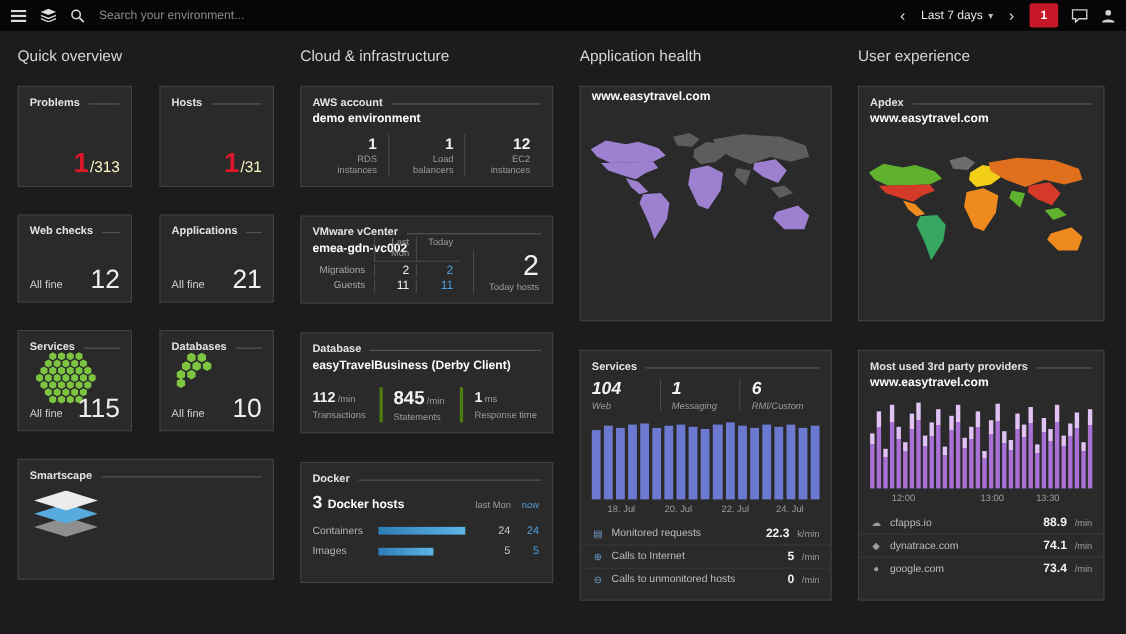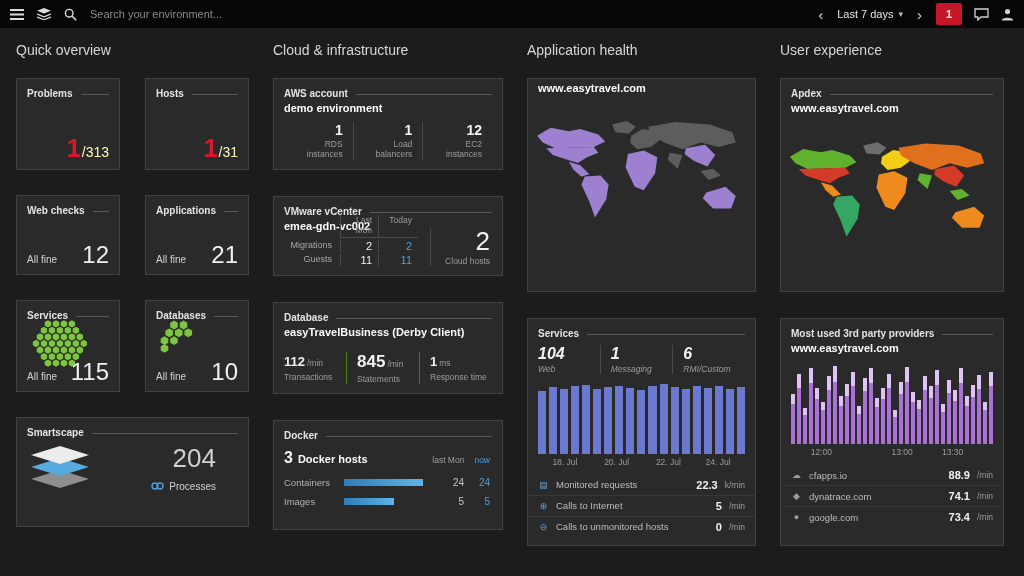--- a/index.html
+++ b/index.html
@@ -67,21 +67,21 @@
   .vm-val { font-size:11px; color:#f0f0f0; text-align:right; padding-right:6px; }
   .vm-val.today { color:#4f9edb; }
   .vm-sep { border-left:1px solid #4a4a4a; }
   .esxi { margin-left:auto; text-align:right; border-left:1px solid #4a4a4a; padding-left:14px; }
   .esxi .v { font-size:26px; color:#f0f0f0; line-height:1; }
   .esxi .l { font-size:8.5px; color:#9c9c9c; margin-top:2px; }
 
   .dbstats { position:absolute; left:10px; right:10px; bottom:9px; display:flex; }
   .dbstats .cell { flex:1; padding-left:10px; }
   .dbstats .cell:first-child { padding-left:0; }
-  .dbstats .cell + .cell { border-left:1px solid #4d7c0f; }
+  .dbstats .cell + .cell { border-left:3px solid #4d7c0f; }
   .dbstats .v { font-size:13px; font-weight:bold; color:#f2f2f2; }
   .dbstats .v.lg { font-size:17px; }
   .dbstats .u { font-size:8.5px; color:#9c9c9c; margin-left:2px; }
   .dbstats .l { font-size:8.5px; color:#9c9c9c; margin-top:2px; }
 
   .docker-line { display:flex; align-items:baseline; padding:8px 12px 0 10px; }
   .docker-line .n { font-size:16px; font-weight:bold; color:#f2f2f2; margin-right:5px; }
   .docker-line .lbl { font-size:11px; font-weight:bold; color:#fdfdfd; }
   .docker-hdr { margin-left:auto; display:flex; gap:10px; }
   .docker-hdr .h1 { font-size:8.5px; color:#9c9c9c; }
@@ -296,30 +296,20 @@
         <div class="tile t-h110 t-wide">
           <div class="tile-head">
               <span class="t">Smartscape</span>
               <span class="rule"></span>
             </div>
           <svg class="smart-icon" width="58" height="46" viewBox="0 0 58 46">
             <path d="M29 24 L58 33 L29 42 L0 33 Z" fill="#8f8f8f"></path>
             <path d="M29 12 L58 21 L29 30 L0 21 Z" fill="#56aadd"></path>
             <path d="M29 0 L58 9 L29 18 L0 9 Z" fill="#ececec"></path>
           </svg>
-          <div class="smart-right">
-            <div class="smart-val">204</div>
-            <div class="smart-proc">
-              <svg width="13" height="10" viewBox="0 0 13 10">
-                  <circle cx="4" cy="5" r="3" stroke="#4f9edb" stroke-width="1.4" fill="none"></circle>
-                  <circle cx="9" cy="5" r="3" stroke="#4f9edb" stroke-width="1.4" fill="none"></circle>
-                </svg>
-              <span class="lbl">Processes</span>
-            </div>
-          </div>
         </div>
 
       </div>
     </section>
 
     <section class="col">
       <h2 class="col-h">Cloud &amp; infrastructure</h2>
       <div class="stack">
 
         <div class="tile t-h92">
@@ -357,21 +347,21 @@
               <span class="vm-hdr vm-sep">Today</span>
               <span class="vm-lbl">Migrations</span>
               <span class="vm-val vm-sep">2</span>
               <span class="vm-val today vm-sep">2</span>
               <span class="vm-lbl">Guests</span>
               <span class="vm-val vm-sep">11</span>
               <span class="vm-val today vm-sep">11</span>
             </div>
             <div class="esxi">
               <div class="v">2</div>
-              <div class="l">Cloud hosts</div>
+              <div class="l">Today hosts</div>
             </div>
           </div>
         </div>
 
         <div class="tile t-h92">
           <div class="tile-head">
               <span class="t">Database</span>
               <span class="rule"></span>
             </div>
           <div class="tile-sub">easyTravelBusiness (Derby Client)</div>

